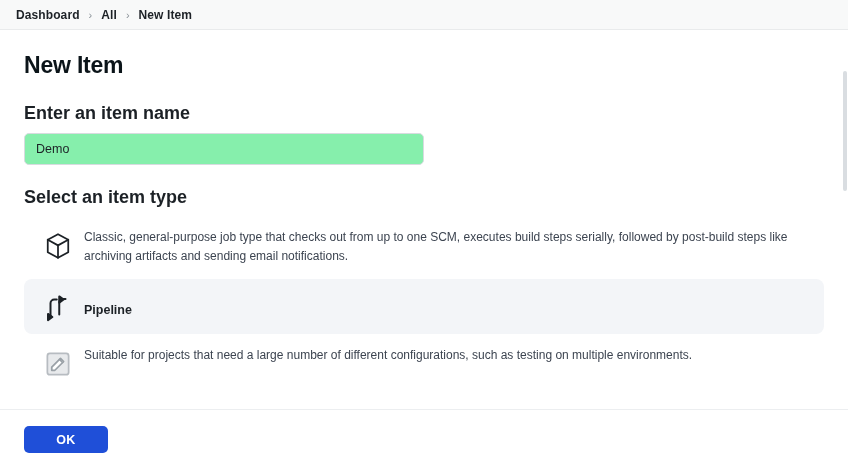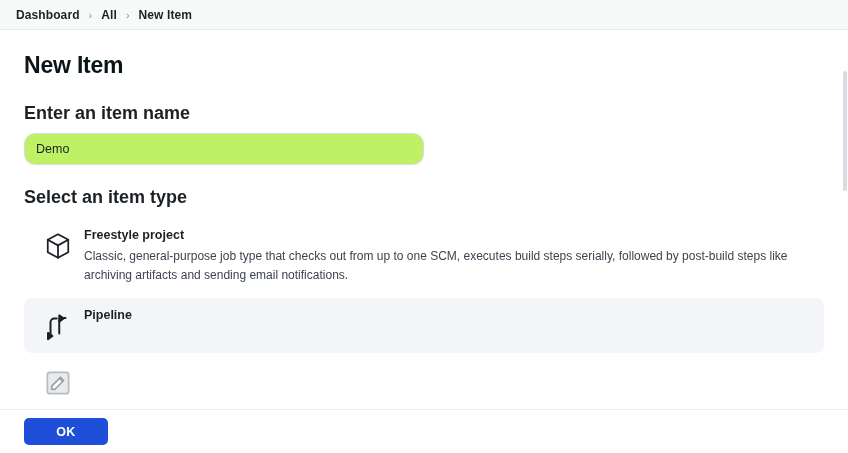--- a/index.html
+++ b/index.html
@@ -55,46 +55,47 @@
     font-size: 18px;
     font-weight: bold;
     color: #1c2126;
     margin-bottom: 9px;
   }
   .name-input {
     width: 400px;
     height: 32px;
     box-sizing: border-box;
     border: 1px solid #d7dbdf;
-    border-radius: 11px;
+    border-radius: 5px;
     padding: 0 11px;
     font-size: 12.5px;
     font-family: "Liberation Sans", sans-serif;
     color: #1c2126;
     outline: none;
-    background: #bef264;
+    background: #86efac;
   }
   .name-input::placeholder { color: #9aa1a7; }
 
   .section-label {
     font-size: 18px;
     font-weight: bold;
     color: #1c2126;
     margin: 22px 0 10px 0;
   }
   .type-item {
     display: flex;
     align-items: flex-start;
     border-radius: 8px;
     padding: 10px 12px 12px 12px;
     margin-bottom: 2px;
     box-sizing: border-box;
   }
   .type-item.selected {
     background: #f3f5f8;
+    align-items: flex-end;
   }
   .type-icon {
     width: 44px;
     min-width: 44px;
     display: flex;
     align-items: flex-start;
     justify-content: center;
     padding-top: 3px;
   }
   .type-text { padding-left: 4px; }
@@ -121,21 +122,21 @@
   
   .bottom-bar {
     position: absolute;
     left: 0;
     right: 0;
     bottom: 0;
     height: 44px;
     background: #ffffff;
     border-top: 1px solid #eceef0;
     display: flex;
-    align-items: center;
+    align-items: flex-end;
     padding-left: 24px;
     box-sizing: border-box;
   }
   .ok-button {
     background: #1f4fd8;
     color: #ffffff;
     font-size: 12.5px;
     font-weight: bold;
     border: none;
     border-radius: 5px;
@@ -188,21 +189,20 @@
 
     <div class="type-item">
       <div class="type-icon">
         <svg width="30" height="30" viewBox="0 0 24 24" fill="none" stroke="#1c2126" stroke-width="1.4" stroke-linejoin="round" stroke-linecap="round">
           <path d="M12 2.6 20.2 7v10L12 21.4 3.8 17V7z"></path>
           <path d="M3.8 7 12 11.5 20.2 7"></path>
           <path d="M12 11.5V21.4"></path>
         </svg>
       </div>
       <div class="type-text">
-        <div class="type-name">Freestyle project</div>
         <div class="type-desc">Classic, general-purpose job type that checks out from up to one SCM, executes build steps serially, followed by post-build steps like archiving artifacts and sending email notifications.</div>
       </div>
     </div>
 
     <div class="type-item selected">
       <div class="type-icon">
         <svg width="30" height="30" viewBox="0 0 24 24" fill="none" stroke="#1c2126" stroke-width="1.6" stroke-linejoin="round" stroke-linecap="round">
           <path d="M6 20V9a3 3 0 0 1 3-3h2"></path>
           <path d="M13 3.5 16.5 6 13 8.5z" fill="#1c2126"></path>
           <path d="M13 18V8.5a3 3 0 0 1 3-3h2"></path>
@@ -216,20 +216,21 @@
 
     <div class="type-item">
       <div class="type-icon">
         <svg width="30" height="30" viewBox="0 0 24 24" fill="none" stroke="#9aa1a7" stroke-width="1.4" stroke-linejoin="round" stroke-linecap="round">
           <rect x="3.5" y="3.5" width="17" height="17" rx="2" fill="#e8eaec" stroke="#b7bcc1"></rect>
           <path d="M7 14.5 14 7.5l2.5 2.5-7 7H7z" fill="#ffffff" stroke="#9aa1a7"></path>
           <path d="M13.2 8.3 15.7 10.8"></path>
         </svg>
       </div>
       <div class="type-text">
+        <div class="type-desc">Suitable for projects that need a large number of different configurations, such as testing on multiple environments.</div>
       </div>
     </div>
 
   </div>
 </div>
 
 <div class="scroll-track">
   <div class="scroll-thumb"></div>
 </div>
 

